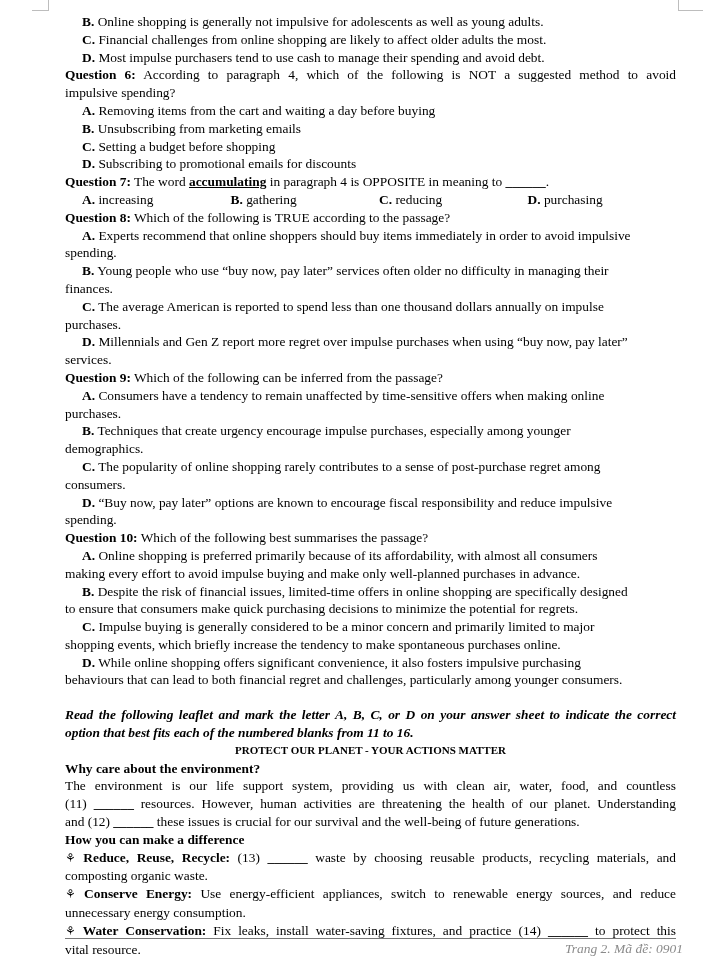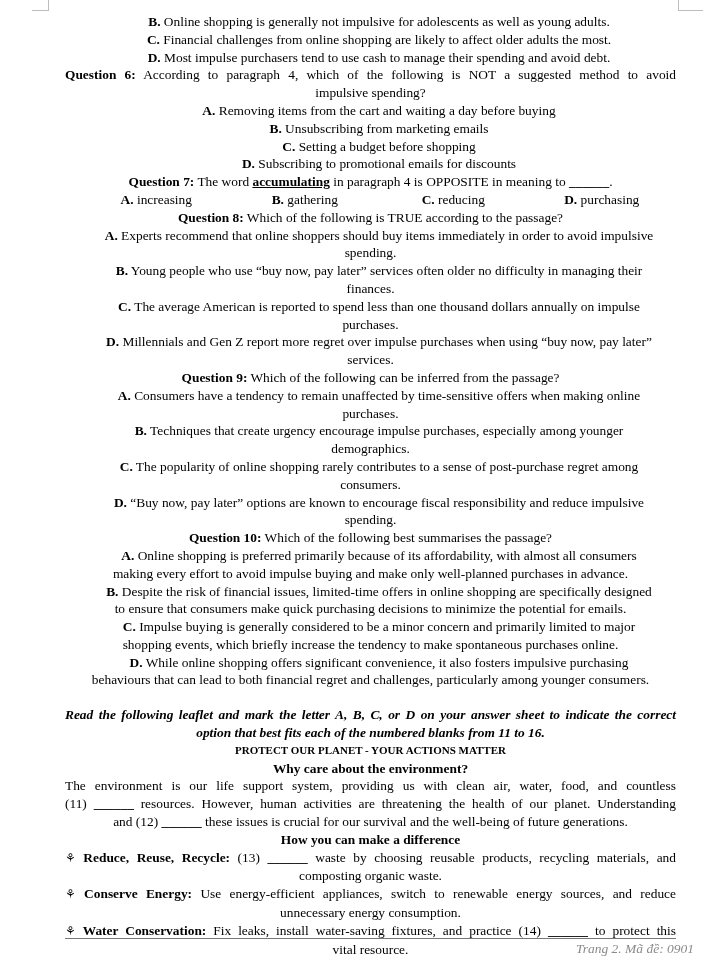--- a/index.html
+++ b/index.html
@@ -4,34 +4,34 @@
 <style>
   html, body { margin: 0; padding: 0; background: #ffffff; }
   body {
     width: 707px; height: 956px; position: relative; overflow: hidden;
     font-family: "Liberation Serif", serif; color: #000; font-size: 13.4px;
   }
   .corner { position: absolute; border-color: #bdbdbd; border-style: solid; width: 16px; height: 10px; }
   .corner.tl { left: 32px; top: 0; border-width: 0 1px 1px 0; }
   .corner.tr { left: 678px; top: 0; border-width: 0 0 1px 1px; width: 24px; }
   .page { position: absolute; left: 65px; top: 13px; width: 611px; }
-  .ln { line-height: 17.8px; white-space: nowrap; text-align: center; }
+  .ln { line-height: 17.8px; white-space: nowrap; }
   .opt { padding-left: 17px; }
   .q { font-weight: bold; }
   b { font-weight: bold; }
   .just { text-align: justify; text-align-last: justify; white-space: normal; }
   .opts4 { display: flex; padding-left: 17px; }
   .opts4 > div { width: 157px; }
   .ul { text-decoration: underline; font-weight: bold; }
   .blank { font-weight: bold; }
   .instr { font-style: italic; font-weight: bold; }
   .title { text-align: center; font-weight: bold; font-size: 11px; }
   .bullet { font-size: 12px; }
   .footer-line { position: absolute; left: 65px; top: 938px; width: 611px; border-top: 1px solid #777; }
-  .footer { position: absolute; right: 13px; top: 941px; font-style: italic; color: #8a8a8a; font-size: 13.5px; }
+  .footer { position: absolute; right: 24px; top: 941px; font-style: italic; color: #8a8a8a; font-size: 13.5px; }
   .gap { height: 17px; }
 </style>
 </head>
 <body>
 
 <div class="corner tl"></div>
 <div class="corner tr"></div>
 
 <div class="page">
 
@@ -101,21 +101,21 @@
   </div>
 
   <div>
     <div class="ln"><b>Question 10:</b><span> Which of the following best summarises the passage?</span></div>
     <div>
         <div class="ln opt"><b>A.</b><span> Online shopping is preferred primarily because of its affordability, with almost all consumers</span></div>
         <div class="ln">making every effort to avoid impulse buying and make only well-planned purchases in advance.</div>
       </div>
     <div>
         <div class="ln opt"><b>B.</b><span> Despite the risk of financial issues, limited-time offers in online shopping are specifically designed</span></div>
-        <div class="ln">to ensure that consumers make quick purchasing decisions to minimize the potential for emails.</div>
+        <div class="ln">to ensure that consumers make quick purchasing decisions to minimize the potential for regrets.</div>
       </div>
     <div>
         <div class="ln opt"><b>C.</b><span> Impulse buying is generally considered to be a minor concern and primarily limited to major</span></div>
         <div class="ln">shopping events, which briefly increase the tendency to make spontaneous purchases online.</div>
       </div>
     <div>
         <div class="ln opt"><b>D.</b><span> While online shopping offers significant convenience, it also fosters impulsive purchasing</span></div>
         <div class="ln">behaviours that can lead to both financial regret and challenges, particularly among younger consumers.</div>
       </div>
   </div>

